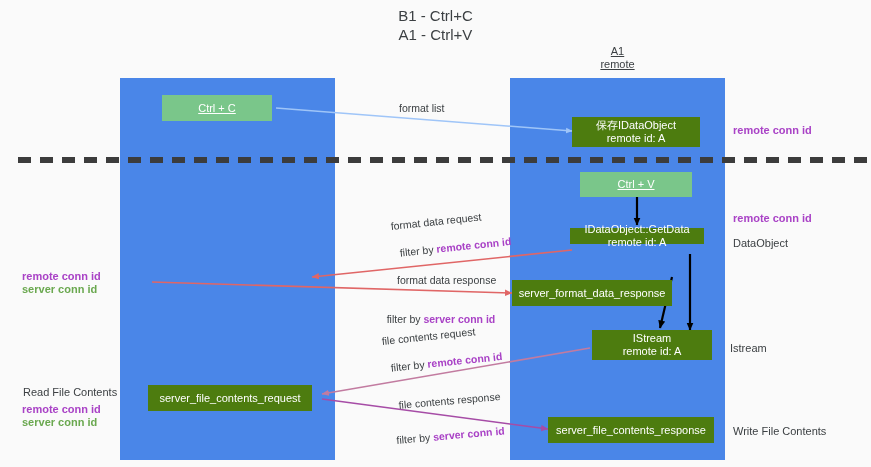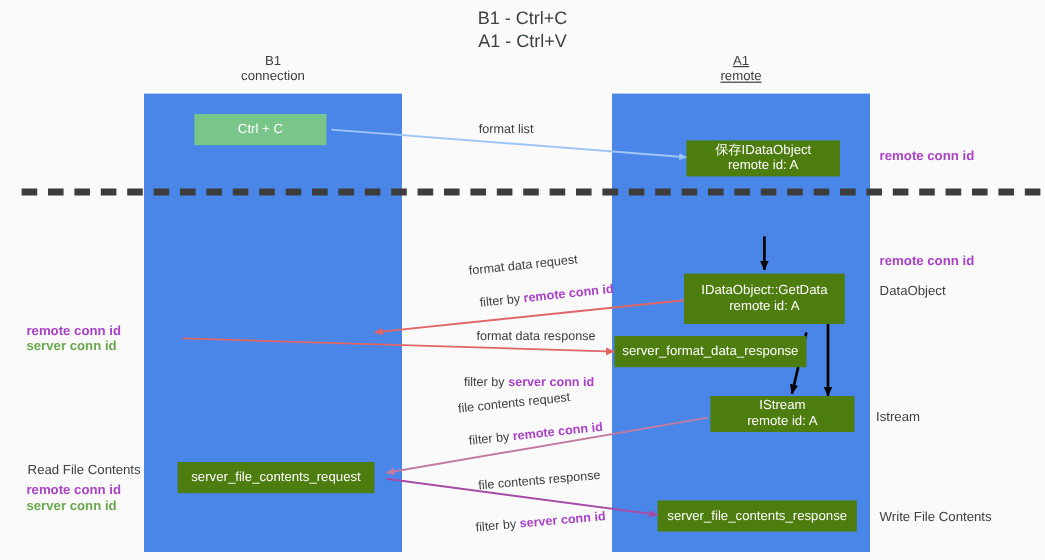--- a/index.html
+++ b/index.html
@@ -32,21 +32,21 @@
   #lane-b1{left:120px;top:78px;width:215px;height:382px;}
   #lane-a1{left:510px;top:78px;width:215px;height:382px;}
 
   
   .box{
     position:absolute;box-sizing:border-box;
     display:flex;flex-direction:column;align-items:center;justify-content:center;
     color:#ffffff;font-size:11px;line-height:13px;text-align:center;
     white-space:pre;
   }
-  .box.green{background:#76c893;background:#7ac68a;}
+  .box.green{background:#76c893;background:#7ac68a;text-decoration:underline;}
   .box.orange{background:#fbb košem;}
   .orange{background:#4d7c0f;}
   .green{background:#7bc67b;}
 
   
   .side-label{
     position:absolute;font-size:11px;line-height:14px;white-space:pre;
   }
   .purple{color:#a942c6;font-weight:bold;}
   .greentxt{color:#6aa84f;font-weight:bold;}
@@ -62,22 +62,20 @@
   svg.overlay{position:absolute;left:0;top:0;width:871px;height:467px;overflow:visible;}
 </style>
 </head>
 <body>
 
 <div class="stage">
 
   <div class="title">B1 - Ctrl+C
 A1 - Ctrl+V</div>
 
-  <div class="lane-head" id="lane-head-b1">B1
-connection</div>
   <div class="lane-head" id="lane-head-a1">A1
 remote</div>
 
   <div class="lane" id="lane-b1"></div>
   <div class="lane" id="lane-a1"></div>
 
   <svg class="overlay" viewBox="0 0 871 467">
     <defs>
       <marker id="ah-blue" markerWidth="7" markerHeight="7" refX="6" refY="3.2" orient="auto" markerUnits="userSpaceOnUse">
         <path d="M0,0.4 L6.6,3.2 L0,6 z" fill="#9fc5f8"></path>
@@ -113,22 +111,23 @@
     <line x1="590" y1="348" x2="322" y2="394" stroke="#c27ba0" stroke-width="1.6" marker-end="url(#ah-magenta)"></line>
 
     <line x1="322" y1="399" x2="548" y2="429" stroke="#a64ca6" stroke-width="1.6" marker-end="url(#ah-purple)"></line>
   </svg>
 
   <div class="box green" style="left:162px;top:95px;width:110px;height:26px;">Ctrl + C</div>
 
   <div class="box orange" style="left:572px;top:117px;width:128px;height:30px;">保存IDataObject
 remote id: A</div>
 
+  <div class="box green" style="left:580px;top:172px;width:112px;height:25px;">Ctrl + V</div>
 
-  <div class="box orange" style="left:570px;top:228px;width:134px;height:42px;">IDataObject::GetData
+  <div class="box orange" style="left:570px;top:228px;width:134px;height:16px;">IDataObject::GetData
 remote id: A</div>
 
 
   <div class="box orange" style="left:512px;top:280px;width:160px;height:26px;text-align:right;">server_format_data_response</div>
 
   <div class="box orange" style="left:592px;top:330px;width:120px;height:30px;">IStream
 remote id: A</div>
 
   <div class="box orange" style="left:148px;top:385px;width:164px;height:26px;">server_file_contents_request</div>
 

